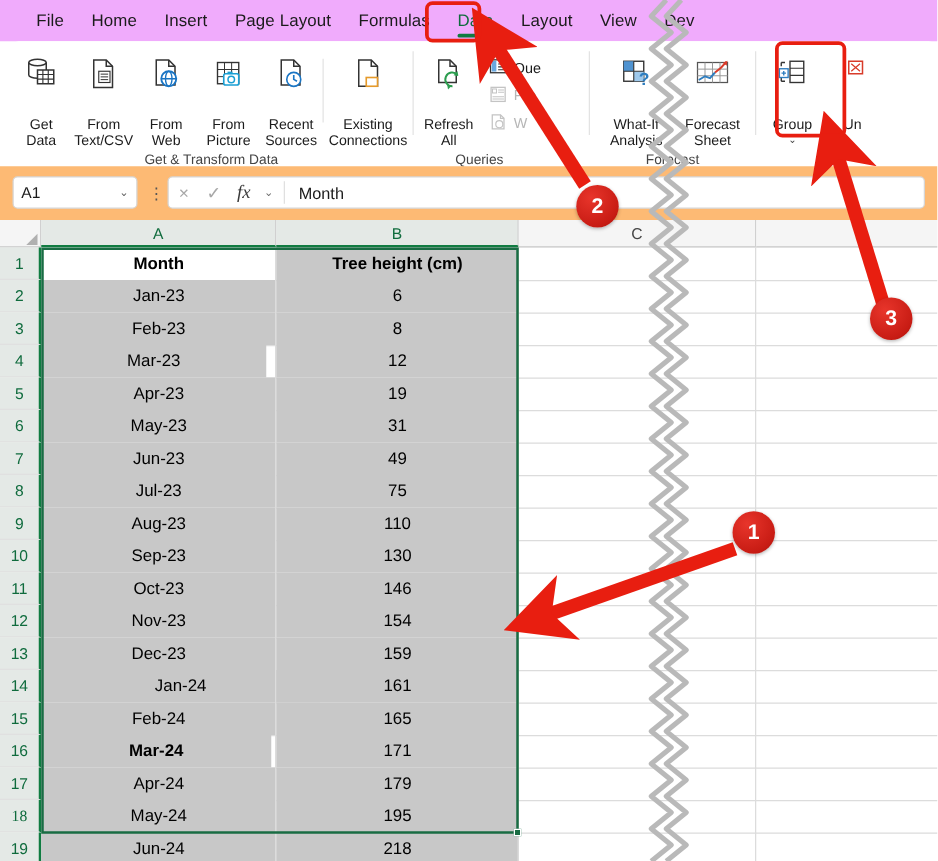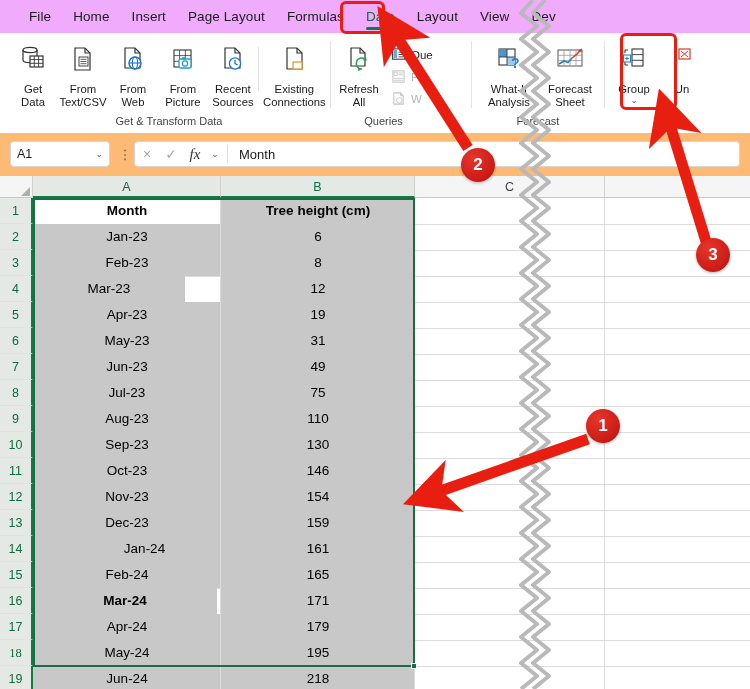--- a/index.html
+++ b/index.html
@@ -48,21 +48,21 @@
     width: 1px; background: #e3e3e3; margin: 8px 0 22px 0; align-self: stretch;
   }
 
   .btn {
     width: 56px; display: flex; flex-direction: column; align-items: center;
     padding: 3px 1px 0 1px; cursor: default;
   }
   .btn .ico { height: 34px; display: flex; align-items: center; justify-content: center; }
   .btn .lbl {
     font-size: 11.3px; color: #1b1b1b; text-align: center; line-height: 13px;
-    margin-top: 7px; white-space: pre-line;
+    margin-top: 18px; white-space: pre-line;
   }
   .btn.wide { width: 74px; }
   .btn.xwide { width: 80px; }
 
   .smallrow { display: flex; flex-direction: column; padding-top: 5px; }
   .smallbtn {
     display: flex; align-items: center; gap: 5px; height: 22px; padding: 0 4px;
     font-size: 11.5px; color: #1b1b1b; white-space: nowrap;
   }
   .smallbtn.dim { color: #b6b6b6; }
@@ -429,21 +429,21 @@
       <div class="gridline-h" style="left: 33px; width: 717px; top: 48px;"></div>
       <div class="rowhdr sel" style="top: 48px;">2</div>
       <div class="cell selbg" style="left: 33px; width: 188px; top: 48px;">Jan-23</div>
       <div class="cell selbg" style="left: 221px; width: 194px; top: 48px;">6</div>
       <div class="gridline-h" style="left: 33px; width: 717px; top: 74px;"></div>
       <div class="rowhdr sel" style="top: 74px;">3</div>
       <div class="cell selbg" style="left: 33px; width: 188px; top: 74px;">Feb-23</div>
       <div class="cell selbg" style="left: 221px; width: 194px; top: 74px;">8</div>
       <div class="gridline-h" style="left: 33px; width: 717px; top: 100px;"></div>
       <div class="rowhdr sel" style="top: 100px;">4</div>
-      <div class="cell selbg" style="left: 33px; width: 152px; top: 100px;">Mar-23</div>
+      <div class="cell selbg" style="left: 33px; width: 180px; top: 100px;">Mar-23</div>
       <div class="cell selbg" style="left: 221px; width: 194px; top: 100px;">12</div>
       <div class="gridline-h" style="left: 33px; width: 717px; top: 126px;"></div>
       <div class="rowhdr sel" style="top: 126px;">5</div>
       <div class="cell selbg" style="left: 33px; width: 188px; top: 126px;">Apr-23</div>
       <div class="cell selbg" style="left: 221px; width: 194px; top: 126px;">19</div>
       <div class="gridline-h" style="left: 33px; width: 717px; top: 152px;"></div>
       <div class="rowhdr sel" style="top: 152px;">6</div>
       <div class="cell selbg" style="left: 33px; width: 188px; top: 152px;">May-23</div>
       <div class="cell selbg" style="left: 221px; width: 194px; top: 152px;">31</div>
       <div class="gridline-h" style="left: 33px; width: 717px; top: 178px;"></div>

